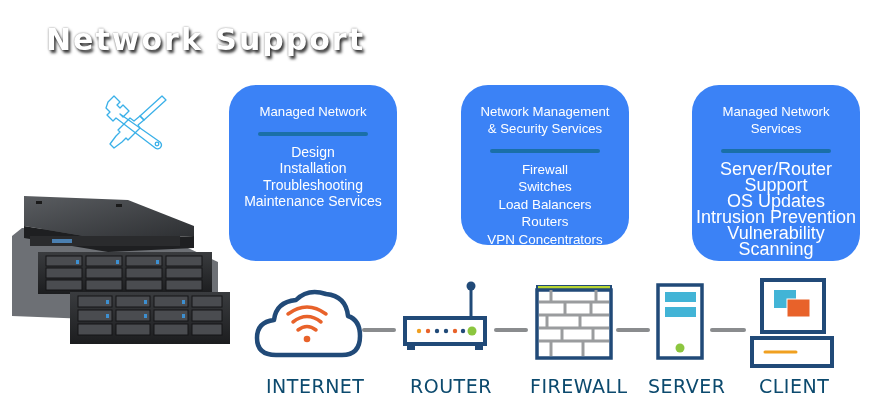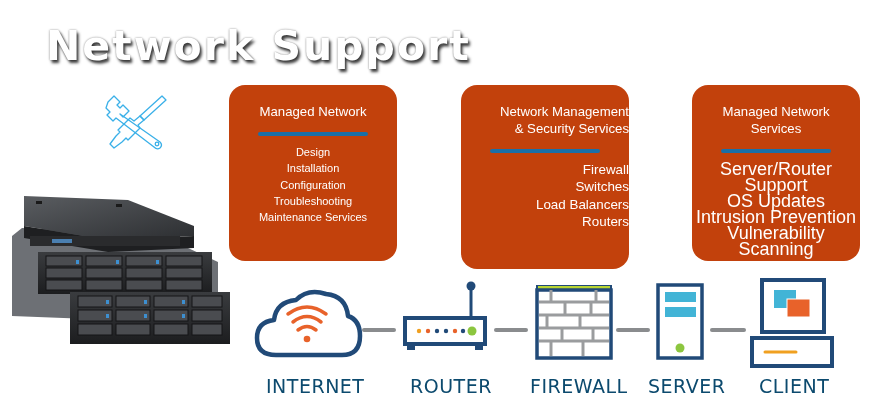--- a/index.html
+++ b/index.html
@@ -1,28 +1,28 @@
 <!DOCTYPE html>
 <html><head>
 <meta charset="utf-8">
 <style>
   html,body{margin:0;padding:0;background:#fff;}
   body{width:892px;height:417px;position:relative;overflow:hidden;font-family:"DejaVu Sans",sans-serif;}
-  .title{position:absolute;left:46px;top:22px;font-family:"DejaVu Sans",sans-serif;font-size:41px;font-weight:bold;color:#fff;letter-spacing:2px;
+  .title{position:absolute;left:46px;top:22px;font-family:"DejaVu Sans",sans-serif;font-size:30px;font-weight:bold;color:#fff;letter-spacing:2px;
     text-shadow:2px 3px 3px rgba(0,0,0,0.75),0 0 2px rgba(0,0,0,0.5);}
   .tools{position:absolute;left:100px;top:92px;width:72px;height:58px;}
   .rack{position:absolute;left:8px;top:196px;width:228px;height:150px;}
-  .card{position:absolute;background:#c2410c;border-radius:16px;color:#fff;text-align:center;box-sizing:border-box;}
+  .card{position:absolute;background:#3b82f6;border-radius:27px;color:#fff;text-align:center;box-sizing:border-box;}
   .card .head{font-family:"Liberation Sans",sans-serif;font-size:13.2px;line-height:17px;margin-top:18px;}
   .card .bar{height:4px;background:#1a6fa8;border-radius:2px;margin:12px auto 8px auto;width:66%;}
-  .card .item{font-family:"Liberation Sans",sans-serif;font-size:11px;line-height:16.3px;}
+  .card .item{font-family:"Liberation Sans",sans-serif;font-size:14px;line-height:16.3px;}
   .card2 .item{font-size:13.4px;line-height:17.4px;}
   .card3 .item{font-size:18px;line-height:16px;}
   #c1{left:229px;top:85px;width:168px;height:176px;}
-  #c2{left:461px;top:85px;width:168px;height:184px;text-align:right;}
+  #c2{left:461px;top:85px;width:168px;height:160px;}
   #c3{left:692px;top:85px;width:168px;height:176px;}
   .diagram{position:absolute;left:0;top:270px;width:892px;height:147px;}
   .lbl{position:absolute;top:375px;font-family:"DejaVu Sans",sans-serif;font-size:19px;color:#0c4a6e;letter-spacing:0.5px;}
 </style>
 </head>
 <body>
 
 <div class="title">Network Support</div>
 
 <svg class="tools" viewBox="0 0 72 58">
@@ -101,35 +101,35 @@
   </g>
 </svg>
 
 <div class="card card1" id="c1">
   <div class="head">
     <div>Managed Network</div>
   </div>
   <div class="bar"></div>
   <div class="item">Design</div>
   <div class="item">Installation</div>
-  <div class="item">Configuration</div>
   <div class="item">Troubleshooting</div>
   <div class="item">Maintenance Services</div>
 </div>
 
 <div class="card card2" id="c2">
   <div class="head">
     <div>Network Management</div>
     <div>&amp; Security Services</div>
   </div>
   <div class="bar"></div>
   <div class="item">Firewall</div>
   <div class="item">Switches</div>
   <div class="item">Load Balancers</div>
   <div class="item">Routers</div>
+  <div class="item">VPN Concentrators</div>
 </div>
 
 <div class="card card3" id="c3">
   <div class="head">
     <div>Managed Network</div>
     <div>Services</div>
   </div>
   <div class="bar"></div>
   <div class="item">Server/Router Support</div>
   <div class="item">OS Updates</div>

